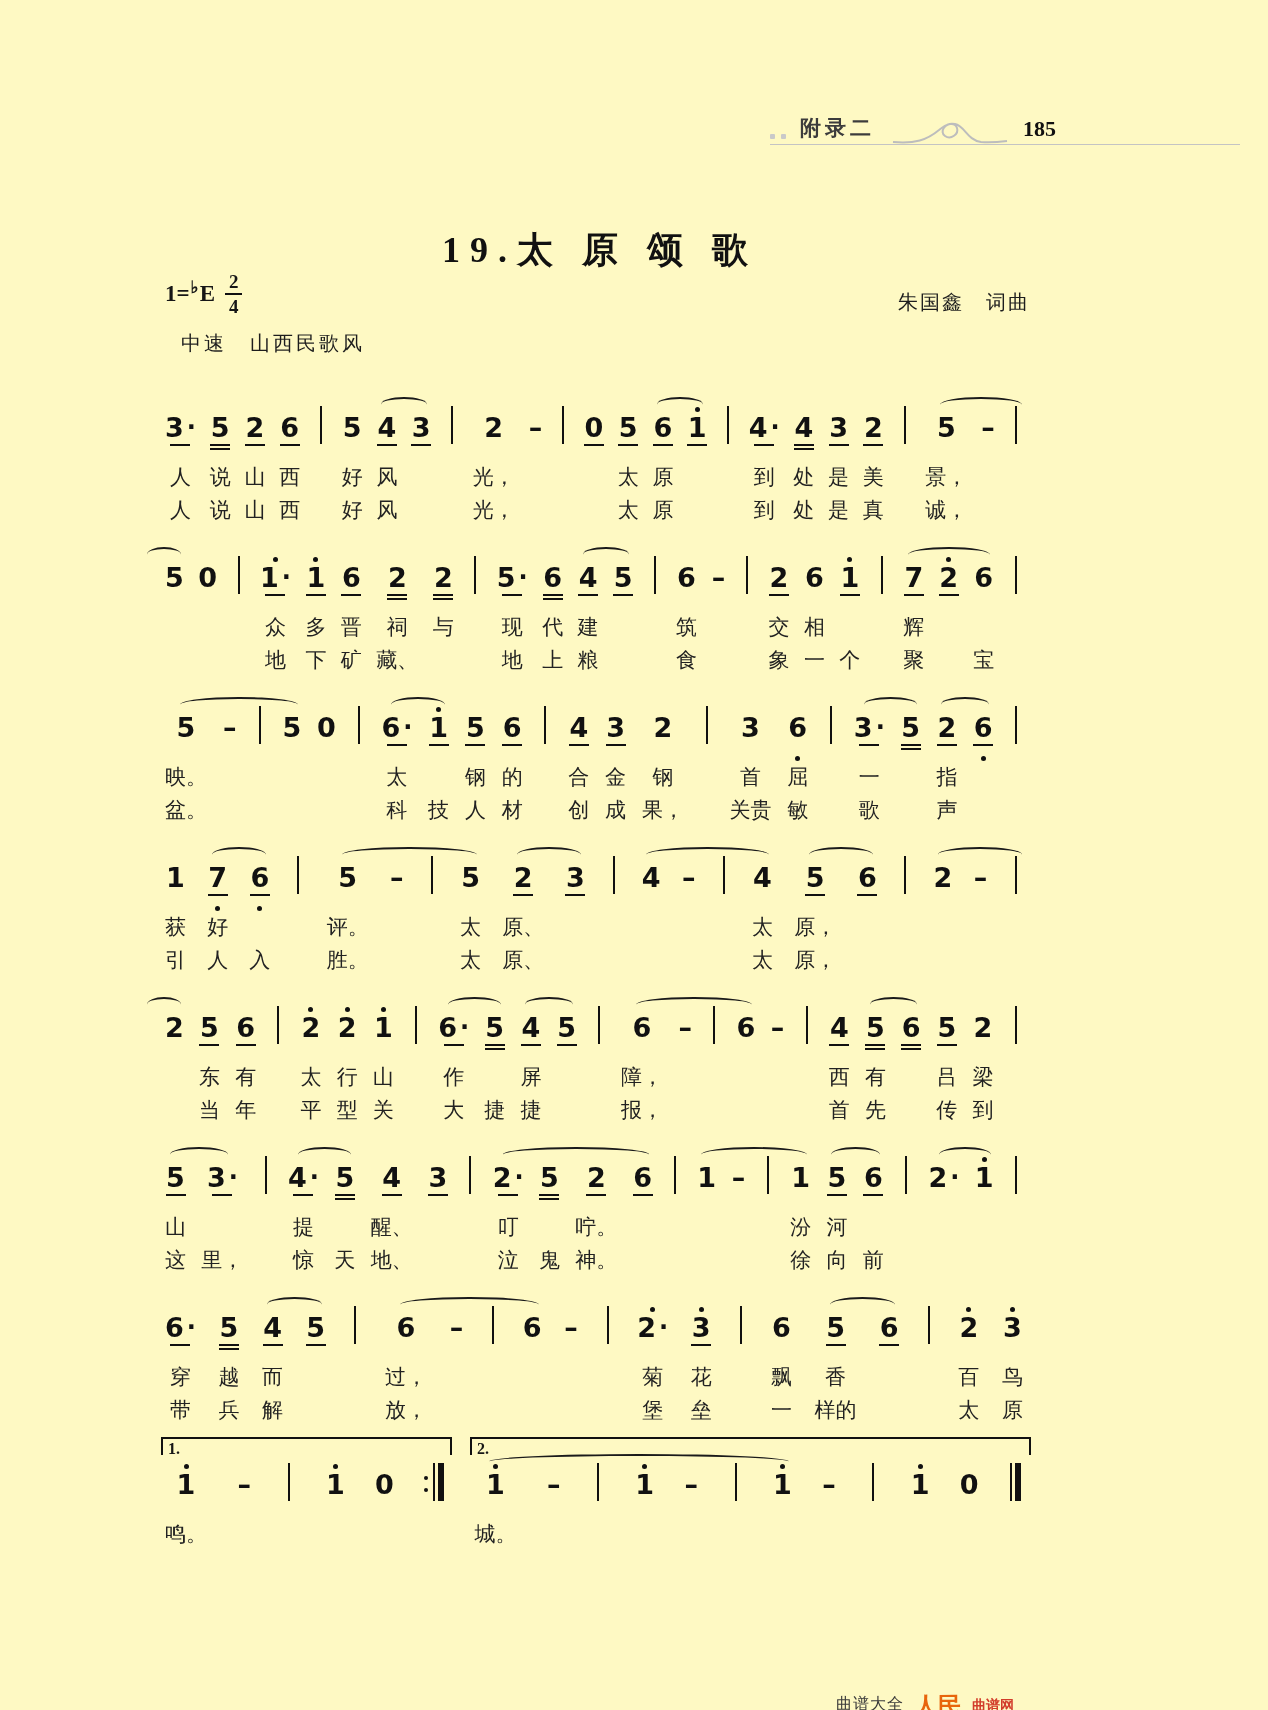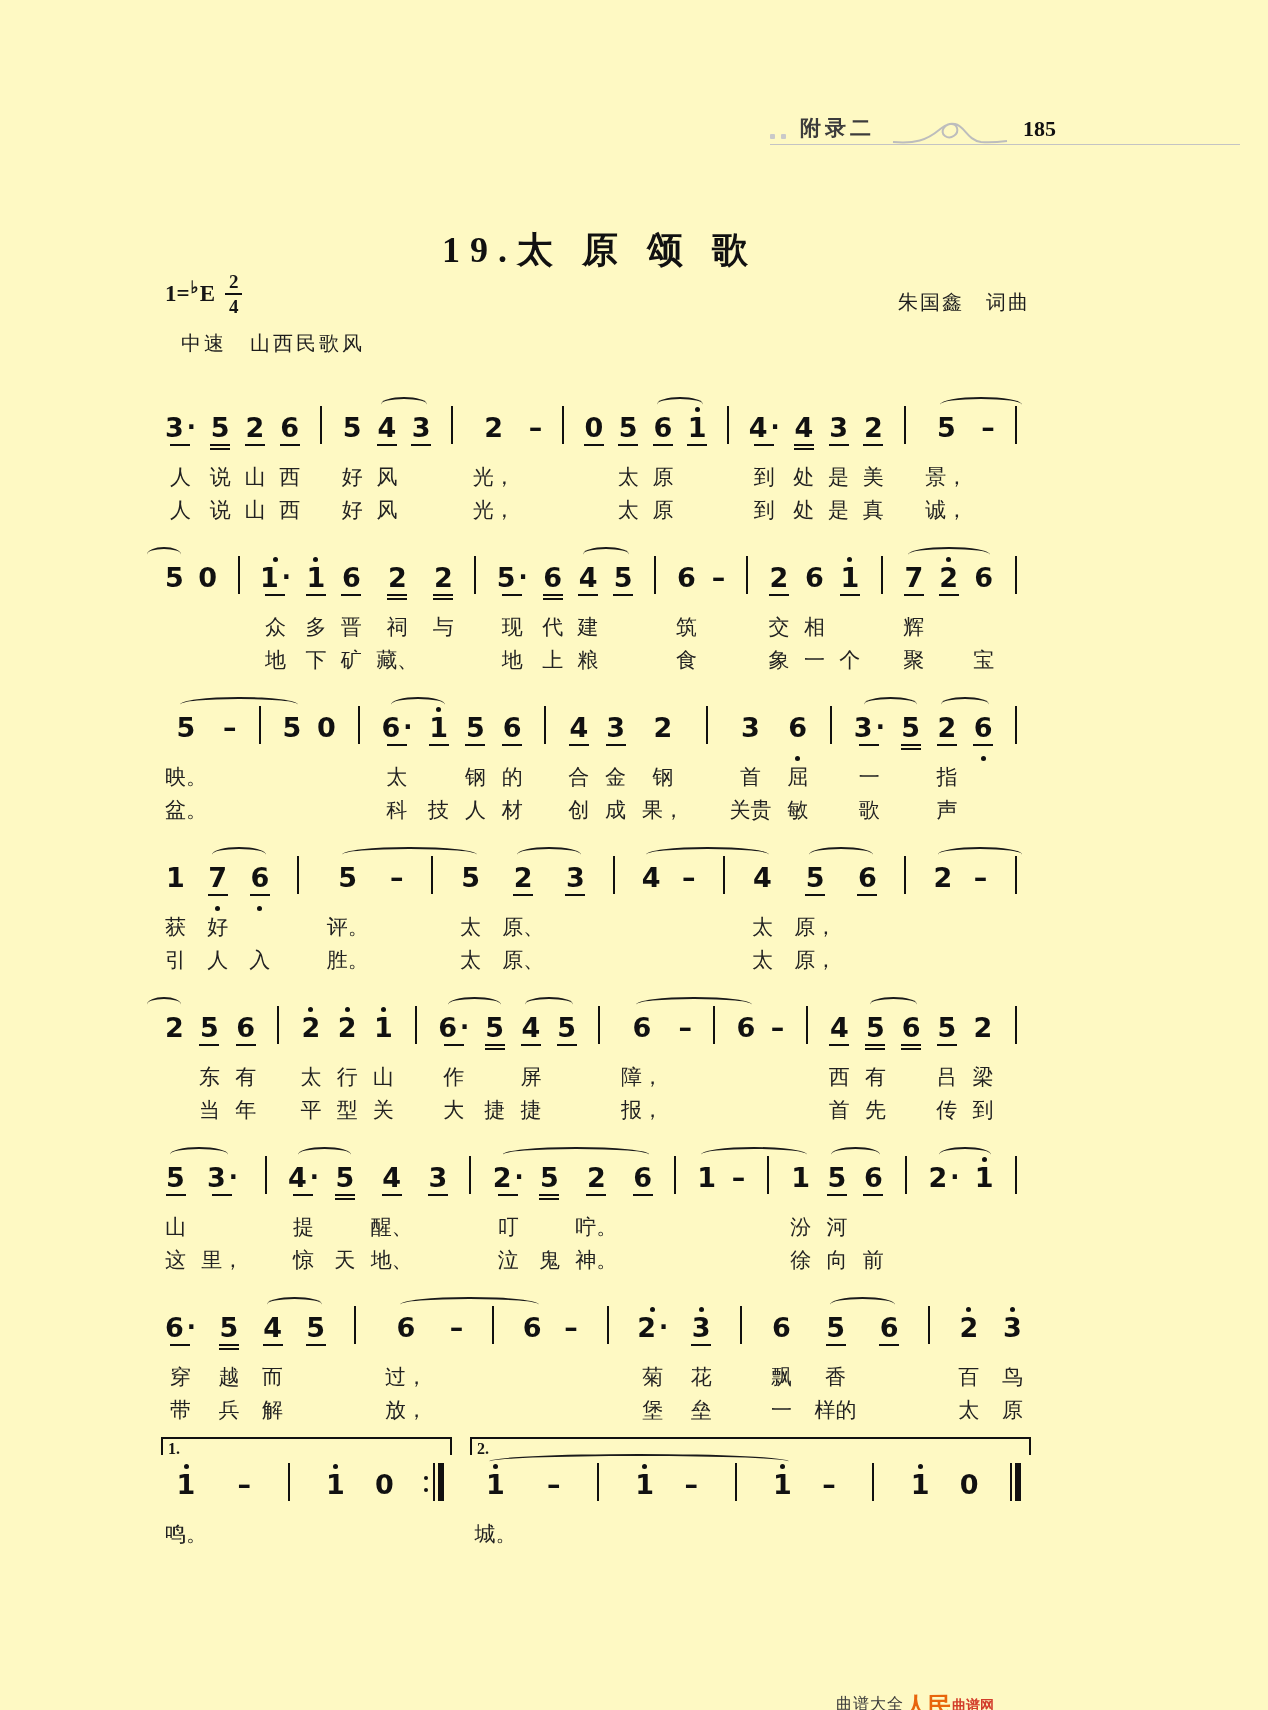--- a/index.html
+++ b/index.html
@@ -48,21 +48,21 @@
   .gap2{width:3px;}
   .u-uls{height:10px;display:flex;flex-direction:column;gap:2px;padding-top:2px;}
   .ul{width:20px;height:2px;background:#111;}
   .u-dotb{height:9px;display:flex;align-items:center;justify-content:center;}
   .u-lyr{height:33px;line-height:33px;font:21px "DejaVu Serif",serif;color:#222;white-space:nowrap;}
   .arc{position:absolute;top:-1px;height:13px;border-top:2px solid #1a1a1a;border-radius:50% 50% 0 0;}
   .volta{position:absolute;top:-18px;height:16px;border-top:2px solid #111;border-left:2px solid #111;border-right:2px solid #111;}
   .volta span{position:absolute;left:5px;top:1px;font:bold 16px "Liberation Serif",serif;}
 
   
-  .footer{position:absolute;left:836px;bottom:0;height:22px;overflow:hidden;display:flex;align-items:flex-start;text-align:right;}
+  .footer{position:absolute;left:836px;bottom:0;height:22px;overflow:hidden;display:flex;align-items:flex-start;gap:10px;text-align:right;}
   .fw1{font:16px "DejaVu Serif",serif;color:#3a3a3a;letter-spacing:1px;margin-top:6px;}
   .fw2{font:bold 24px "DejaVu Serif",serif;color:#e8650c;margin-top:2px;}
   .fw3{font:bold 14px "DejaVu Serif",serif;color:#d23c2a;margin-top:9px;}
 </style>
 </head>
 <body>
 
 <div class="page">
 
   <div class="hdr">

